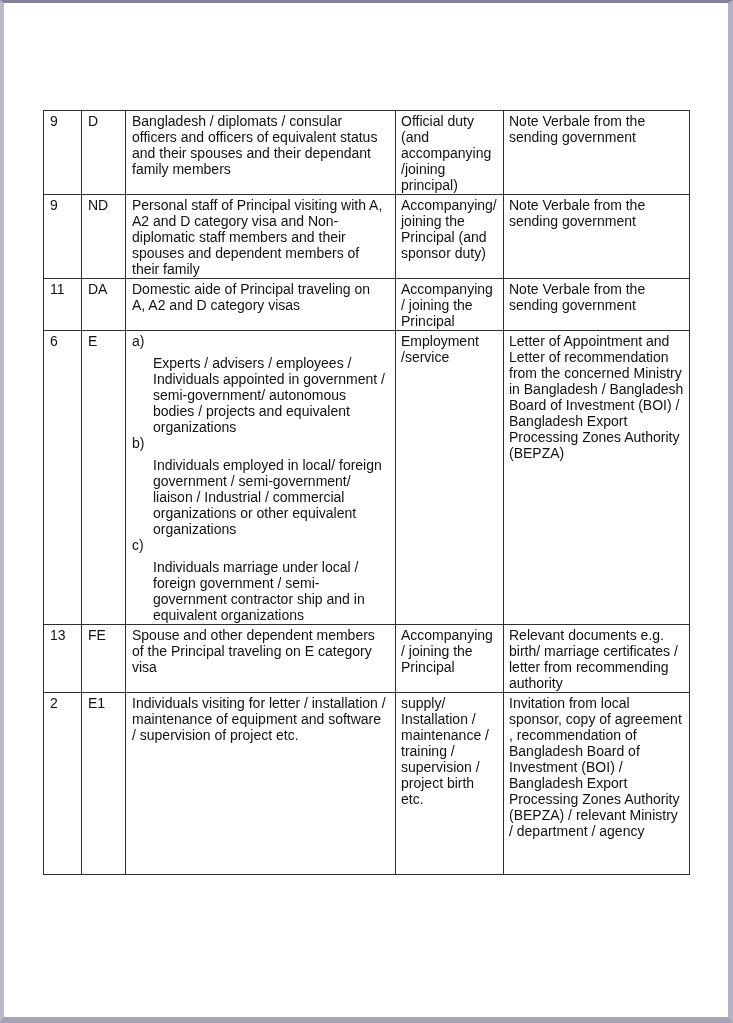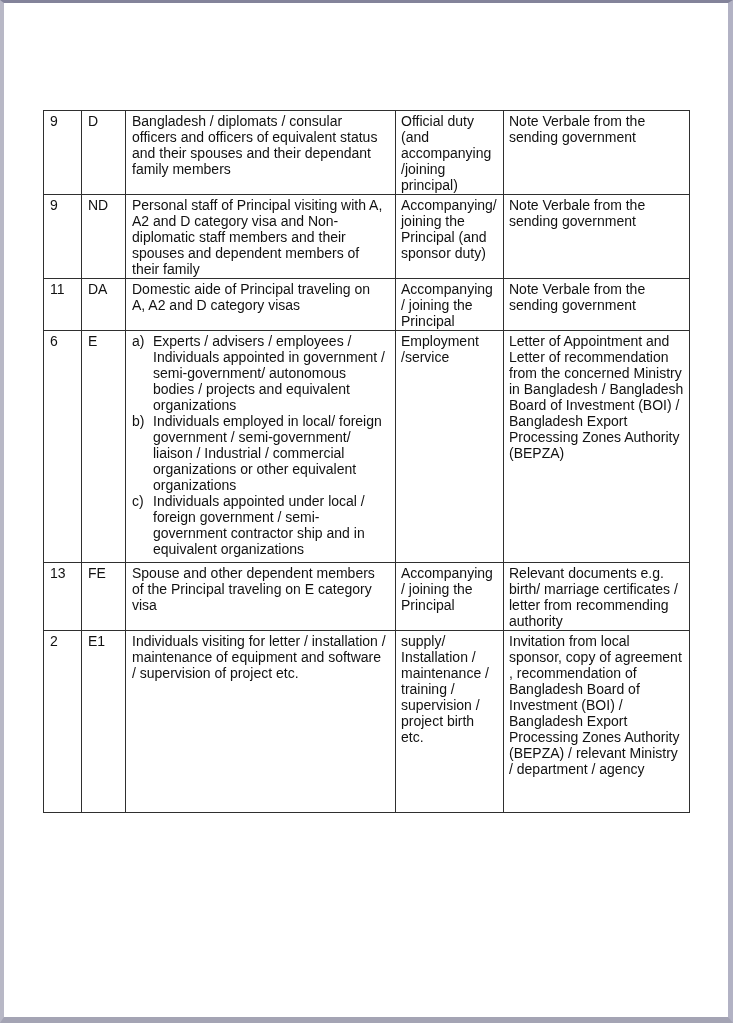--- a/index.html
+++ b/index.html
@@ -36,21 +36,21 @@
   td.c-purpose{padding:2px 4px 1px 5px}
   td.c-docs{padding:2px 4px 1px 5px}
   tr.r0{height:82px}
   tr.r1{height:82px}
   tr.r2{height:51px}
   tr.r3{height:232px}
   tr.r4{height:63px}
   tr.r5{height:182px}
   .li{display:flex;}
   .li .m{flex:0 0 21px;width:21px;}
-  .li .t{flex:1;min-width:0;}
+  .li .t{flex:1;min-width:0;margin-top:22px;}
 </style>
 </head>
 <body>
 
 <div class="page">
   <table class="visa">
     <colgroup>
       <col class="w-no">
         <col class="w-code">
         <col class="w-desc">
@@ -86,21 +86,21 @@
             <div class="li">
               <span class="m">a)</span>
               <span class="t">Experts / advisers / employees / Individuals appointed in government / semi-government/ autonomous bodies / projects and equivalent organizations</span>
             </div>
             <div class="li">
               <span class="m">b)</span>
               <span class="t">Individuals employed in local/ foreign government / semi-government/ liaison / Industrial / commercial organizations or other equivalent organizations</span>
             </div>
             <div class="li">
               <span class="m">c)</span>
-              <span class="t">Individuals appointed under local / foreign government / semi-government contractor ship and in equivalent organizations</span>
+              <span class="t">Individuals marriage under local / foreign government / semi-government contractor ship and in equivalent organizations</span>
             </div>
           </td>
           <td class="c-purpose"><span>Employment /service</span></td>
           <td class="c-docs"><span>Letter of Appointment and Letter of recommendation from the concerned Ministry in Bangladesh / Bangladesh Board of Investment (BOI) / Bangladesh Export Processing Zones Authority (BEPZA)</span></td>
         </tr>
         <tr class="r4">
           <td class="c-no"><span>13</span></td>
           <td class="c-code"><span>FE</span></td>
           <td class="c-desc"><span>Spouse and other dependent members of the Principal traveling on E category visa</span></td>
           <td class="c-purpose"><span>Accompanying / joining the Principal</span></td>

